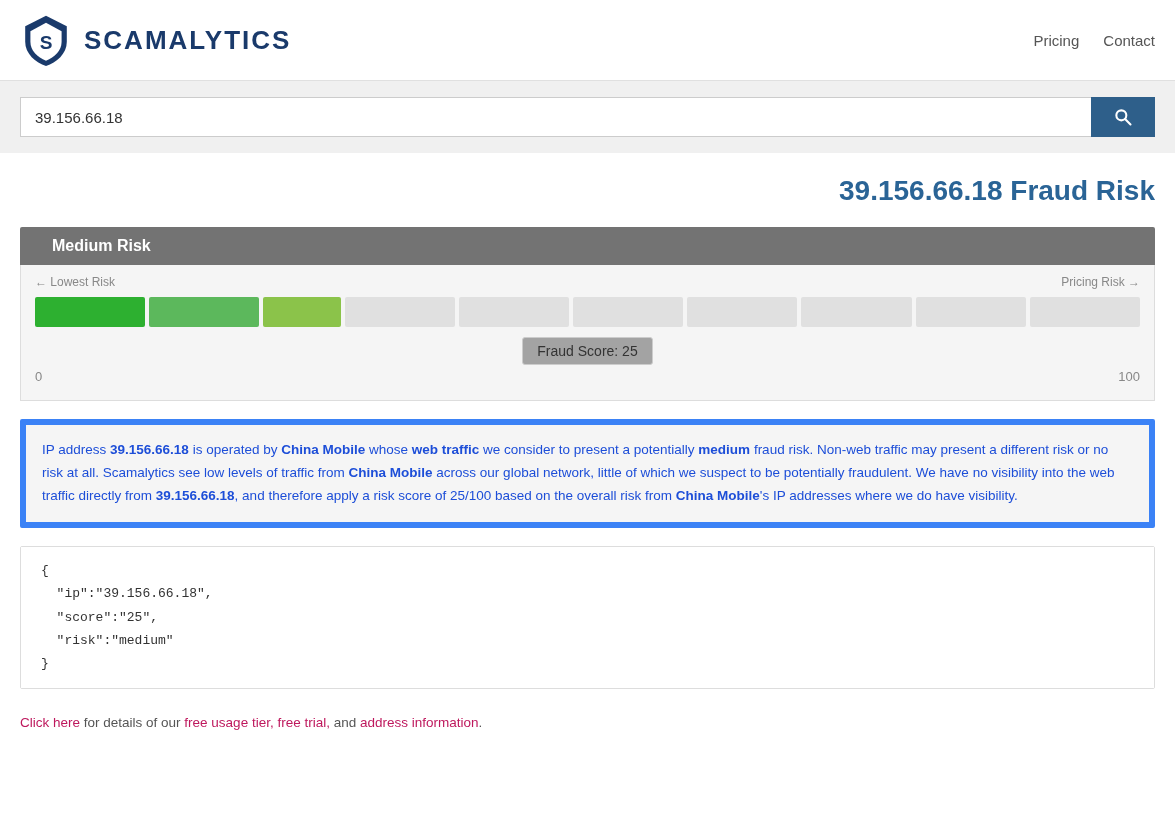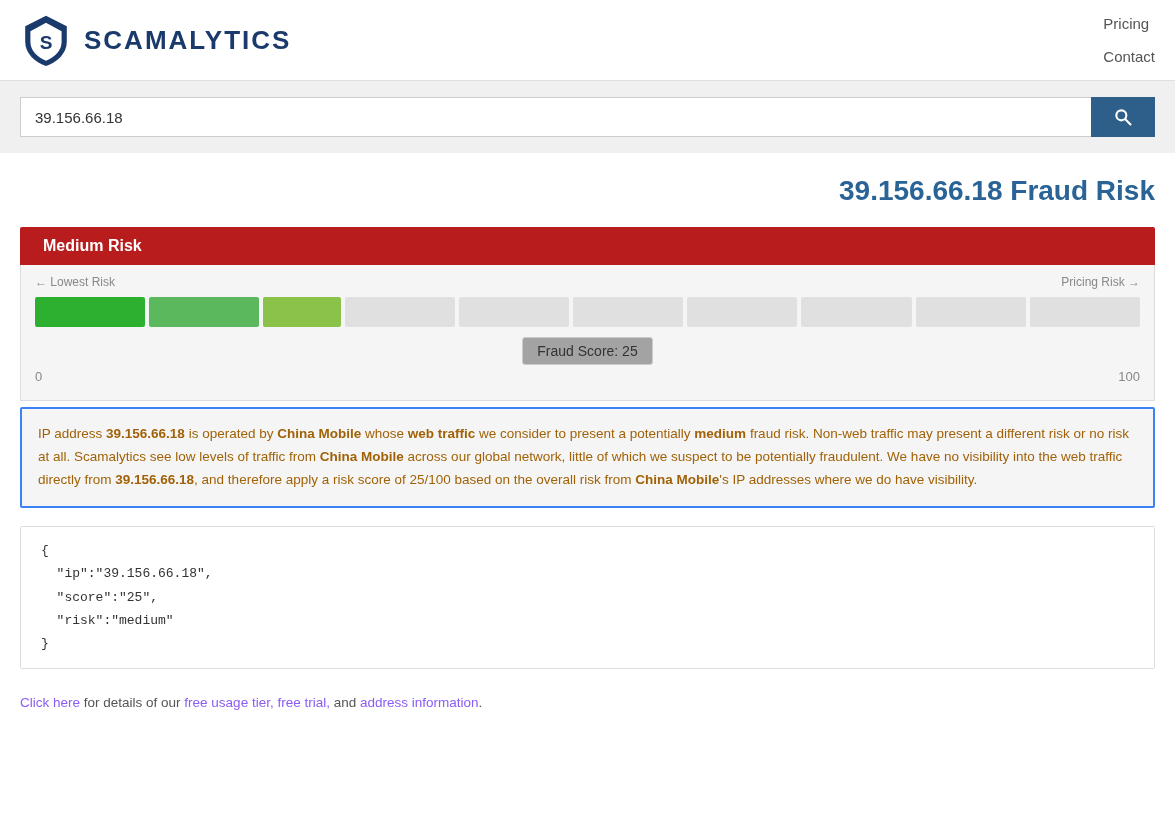--- a/index.html
+++ b/index.html
@@ -23,22 +23,21 @@
       height: 52px;
     }
     .logo-text {
       font-size: 26px;
       font-weight: 700;
       color: #1a3a6b;
       letter-spacing: 2px;
     }
     .nav-links {
       display: flex;
-      gap: 16px;
-      flex-direction: column;
+      gap: 24px;
     }
     .nav-link {
       color: #555;
       text-decoration: none;
       font-size: 15px;
       cursor: pointer;
     }
 
     
     .search-section {
@@ -81,35 +80,35 @@
     .page-title {
       font-size: 28px;
       font-weight: 600;
       color: #2a6496;
       margin-bottom: 20px;
       text-align: right;
     }
 
     
     .risk-banner {
-      background: #b91c1c;
+      background: #737373;
       color: #fff;
       font-size: 16px;
       font-weight: 600;
-      padding: 10px 23px;
+      padding: 10px 32px;
       border-radius: 2px 2px 0 0;
     }
 
     
     .risk-gauge-container {
       background: #f5f5f5;
       border: 1px solid #ddd;
       border-top: none;
       padding: 10px 14px 16px;
-      margin-bottom: 6px;
+      margin-bottom: 18px;
     }
 
     .risk-labels {
       display: flex;
       justify-content: space-between;
       font-size: 12px;
       color: #888;
       margin-bottom: 8px;
     }
 
@@ -144,25 +143,25 @@
     .score-range-labels {
       display: flex;
       justify-content: space-between;
       font-size: 13px;
       color: #888;
     }
 
     
     .description-box {
       background: #f5f5f5;
-      border: 2px solid #3b82f6;
+      border: 6px solid #3b82f6;
       padding: 14px 16px;
       font-size: 13.5px;
       line-height: 1.7;
-      color: #a16207;
+      color: #1d4ed8;
       margin-bottom: 18px;
       border-radius: 2px;
     }
 
     
     .api-box {
       border: 1px solid #ddd;
       border-radius: 2px;
       margin-bottom: 18px;
     }
@@ -182,21 +181,21 @@
       background: #fff;
     }
 
     
     .footer-link-row {
       font-size: 13.5px;
       color: #555;
       padding: 8px 0 4px;
     }
     .footer-link-row a, .footer-link-row .link {
-      color: #8b5cf6;
+      color: #be185d;
       cursor: pointer;
     }
   </style>
 </head>
 <body>
 
 <div class="header">
   <div class="logo-area">
 
     <svg class="logo-icon" viewBox="0 0 52 60" xmlns="http://www.w3.org/2000/svg">

